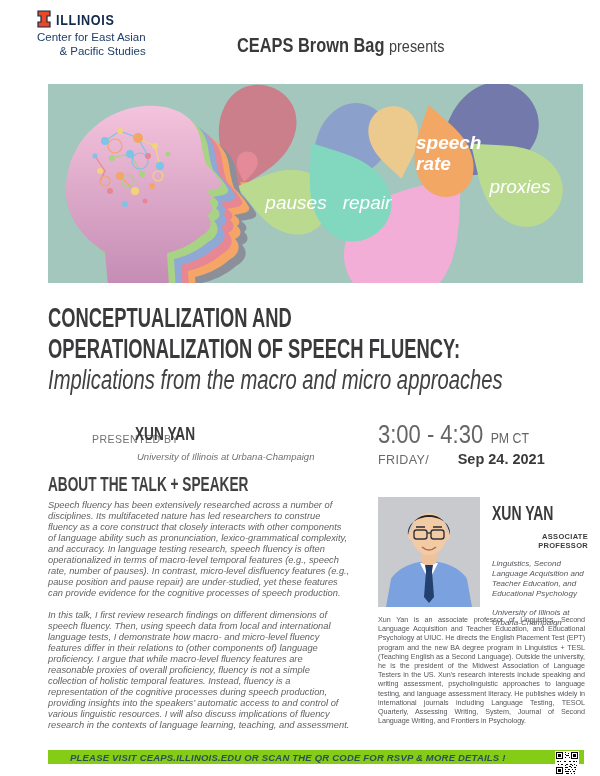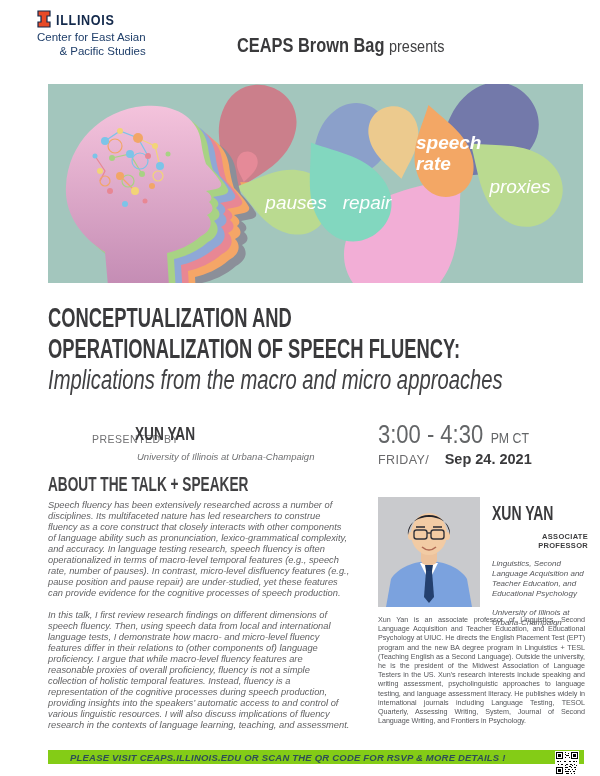--- a/index.html
+++ b/index.html
@@ -33,21 +33,21 @@
   
   .presented-label{left:48px;top:433px;font-size:10.5px;letter-spacing:.5px;color:#707072;padding-left:44px;}
   .presenter-name{left:135px;top:423px;font-weight:bold;font-size:19px;color:#3a3a3c;
     transform:scaleX(.72);transform-origin:0 0;white-space:nowrap;}
   .presenter-affiliation{left:137px;top:451px;font-style:italic;font-size:9.5px;color:#6f7072;}
   .event-time-row{left:378px;top:420px;white-space:nowrap;transform:scaleX(.88);transform-origin:0 0;}
   .event-time{font-size:25px;color:#636567;}
   .event-time-suffix{font-size:14px;color:#636567;margin-left:4px;}
   .event-date-row{left:378px;top:450px;white-space:nowrap;}
   .event-day{font-size:12.5px;color:#6a6a6c;letter-spacing:.4px;}
-  .event-date{font-weight:bold;font-size:14.5px;color:#3a3a3c;margin-left:11px;}
+  .event-date{font-weight:bold;font-size:14.5px;color:#3a3a3c;margin-left:24px;}
 
   
   .about-heading{left:48px;top:472px;font-weight:bold;font-size:21px;color:#414143;
     transform:scaleX(.65);transform-origin:0 0;white-space:nowrap;}
   .about-copy{left:48px;top:500px;width:303px;font-style:italic;font-size:9.3px;
     line-height:11px;color:#636365;}
   .about-copy p{margin:0 0 11px 0;}
 
   
   .speaker-photo{left:378px;top:497px;width:102px;height:110px;}

